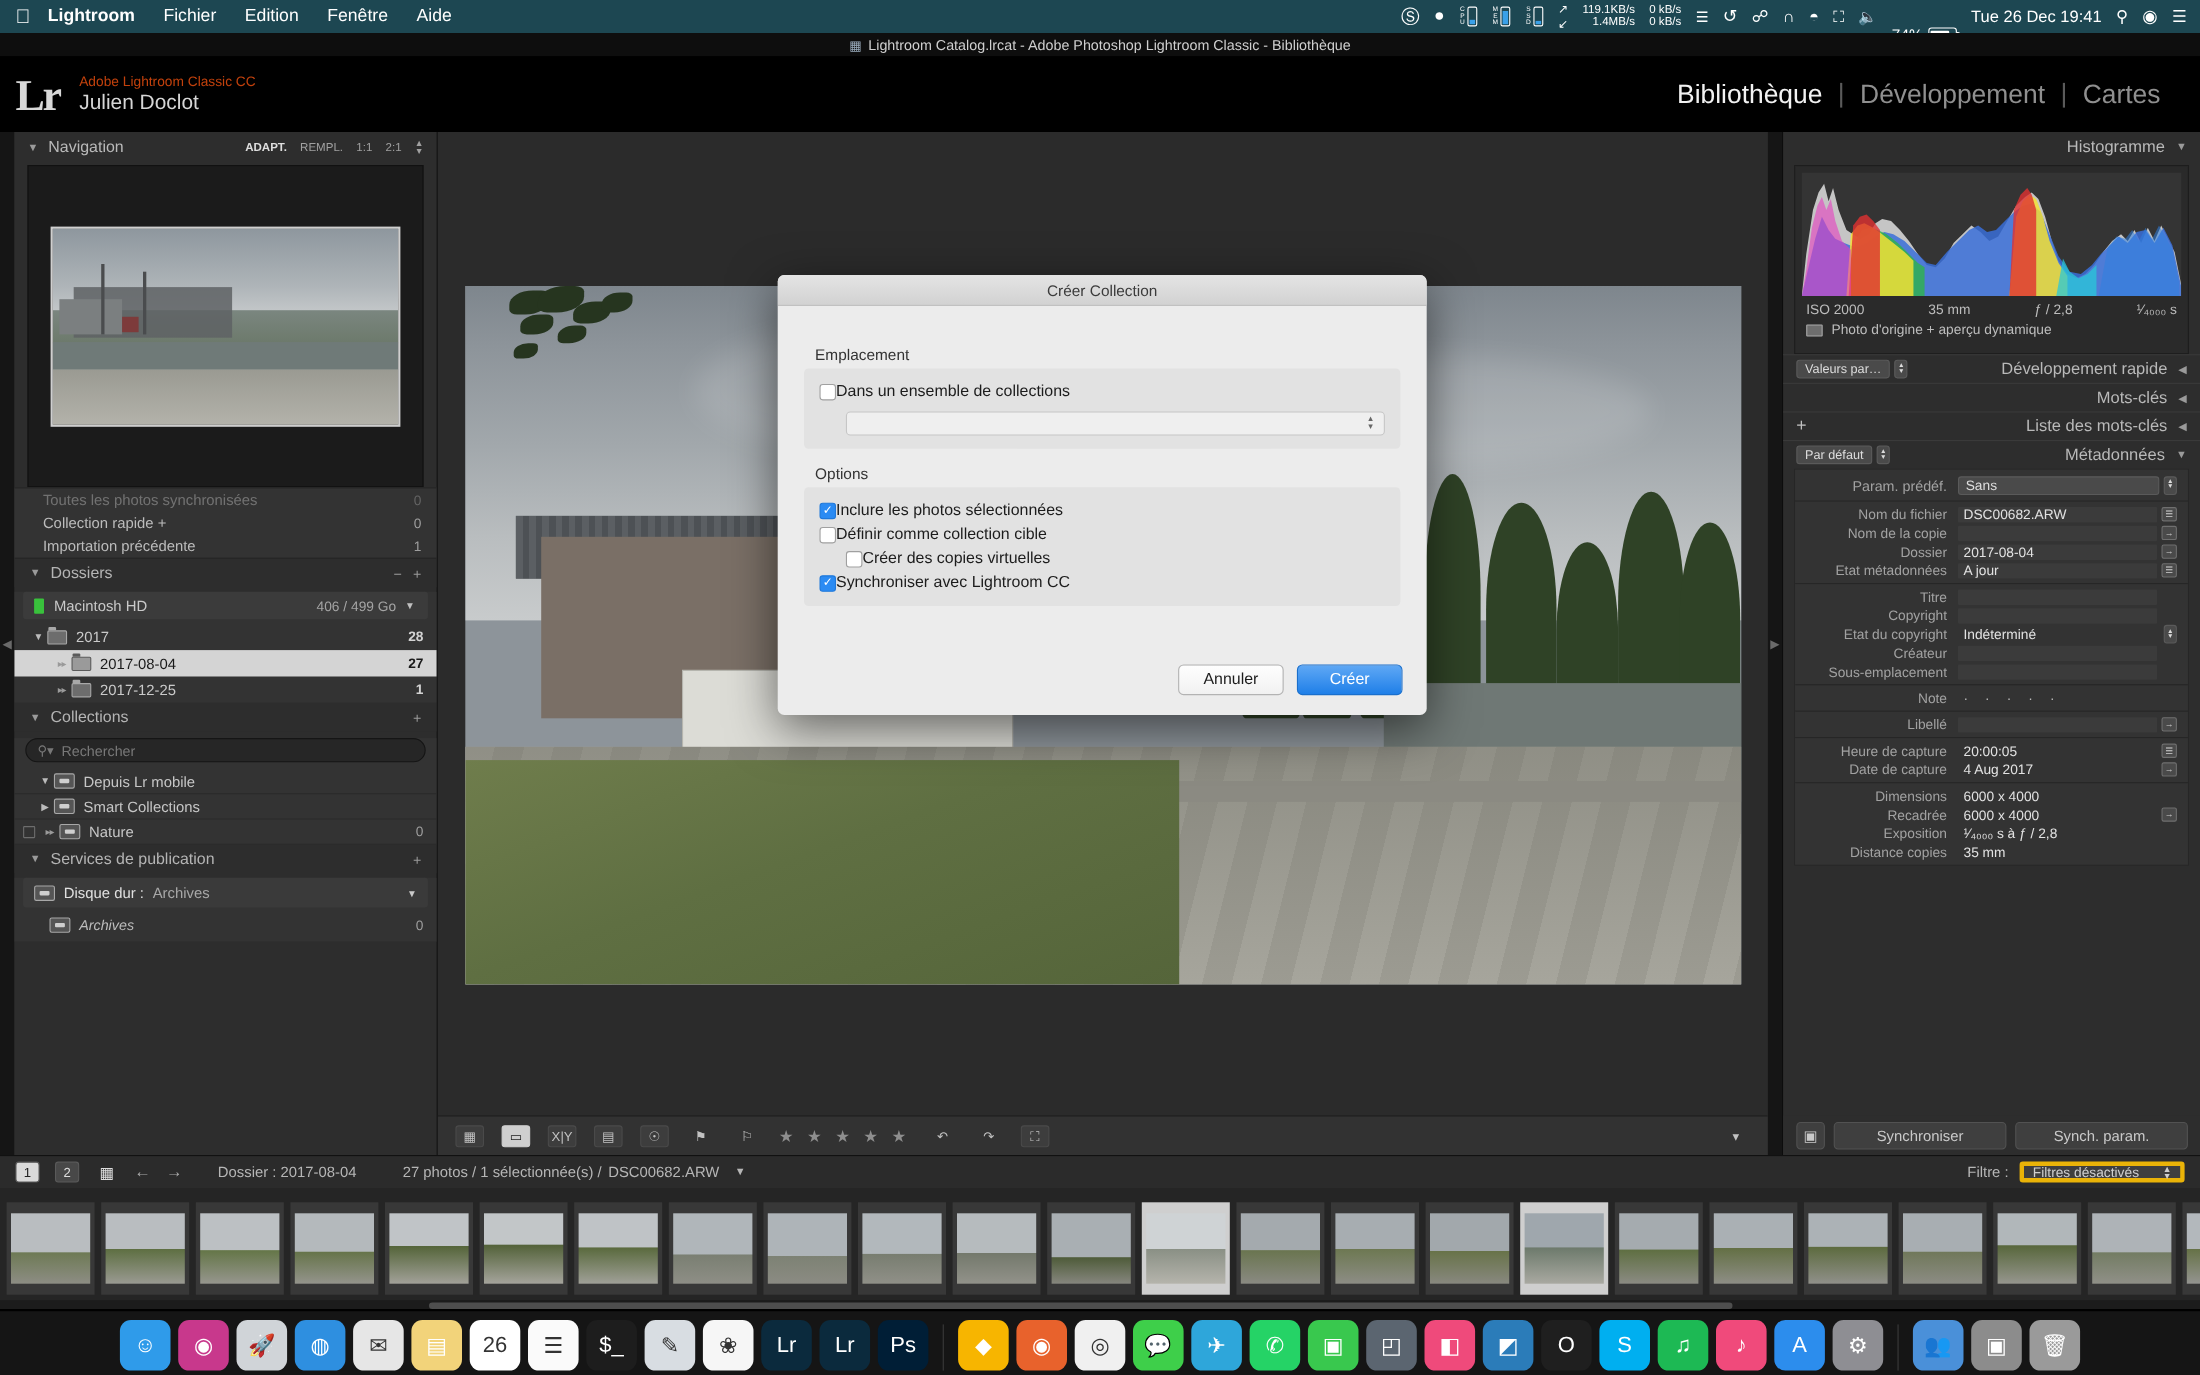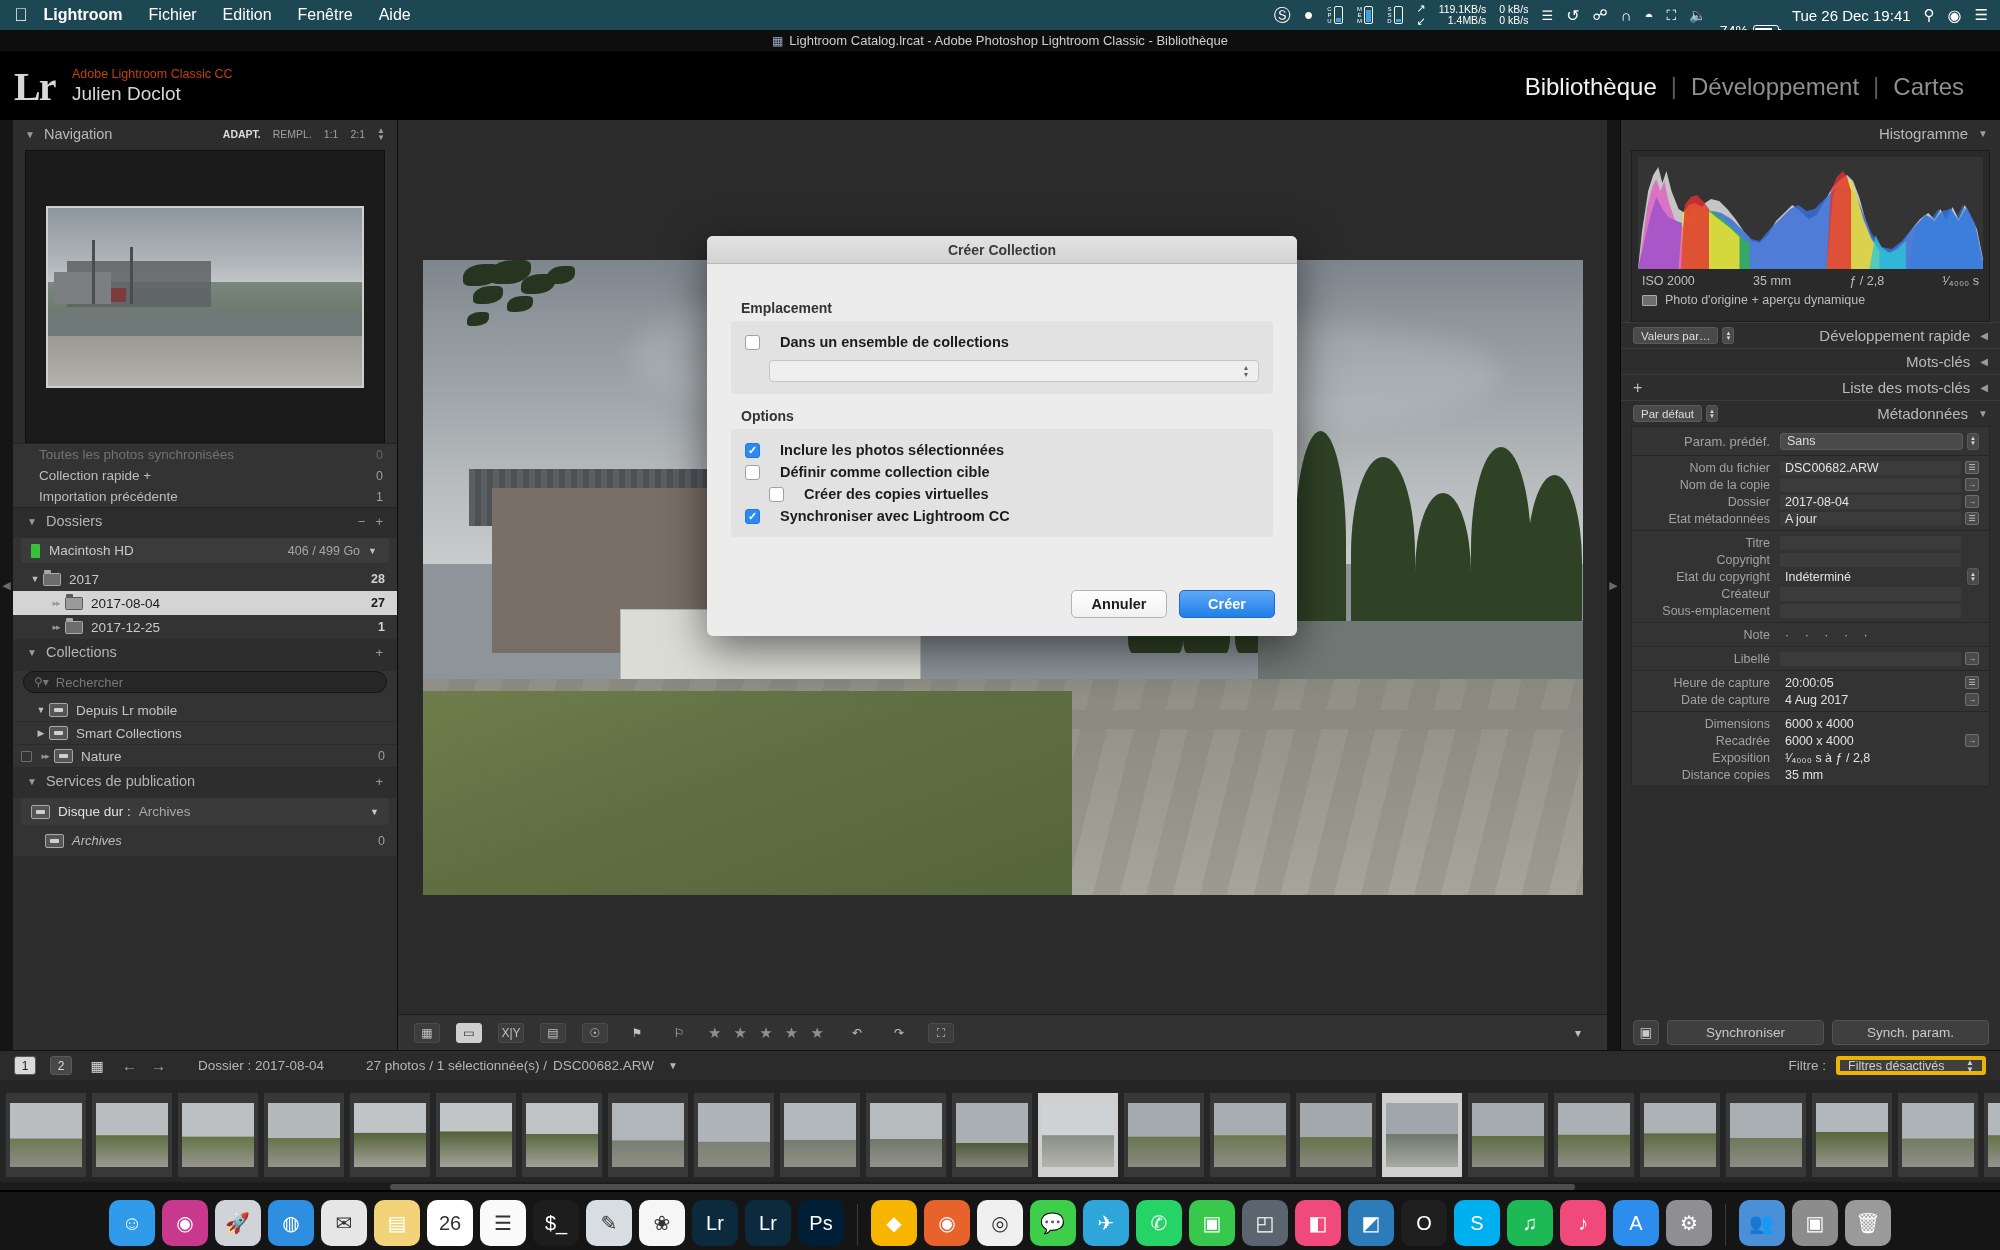--- a/index.html
+++ b/index.html
@@ -202,33 +202,33 @@
     justify-content:center;color:#777;font-size:10px;background:#000;}
 
   
   #dock{position:absolute;left:0;top:1192px;width:2000px;height:58px;background:#151515;
     display:flex;align-items:flex-end;justify-content:center;gap:7px;padding-bottom:4px;}
   .dicon{width:46px;height:46px;border-radius:10px;display:flex;align-items:center;justify-content:center;
     font-size:20px;color:#fff;position:relative;}
   .dsep{width:1px;height:42px;background:#3a3a3a;margin:0 6px;}
 
   
-  #overlay{position:absolute;left:0;top:22px;width:1980px;height:1162px;background:transparent;font-weight:bold;}
+  #overlay{position:absolute;left:0;top:36px;width:1980px;height:1162px;background:transparent;}
   #dialog{position:absolute;left:707px;top:184px;width:590px;height:400px;background:#ececec;
     border-radius:6px;box-shadow:0 12px 44px rgba(0,0,0,.55);overflow:hidden;}
   #dlgtitle{height:28px;background:linear-gradient(#e4e4e4,#d2d2d2);border-bottom:1px solid #b6b6b6;
     display:flex;align-items:center;justify-content:center;font-size:14px;color:#3b3b3b;}
   #dlgbody{padding:22px 24px 0;color:#222;font-size:14.5px;}
   .namerow{display:flex;align-items:center;gap:8px;}
   .namerow .lb{font-size:15px;color:#1c1c1c;}
   .nameinput{flex:1;height:24px;background:#fff;border:1px solid #a9a9a9;border-radius:3px;
     padding:0 7px;display:flex;align-items:center;font-size:14.5px;color:#111;}
   .seclabel{font-size:14px;color:#333;margin:14px 0 5px 10px;}
   .secbox{background:#e2e2e2;border-radius:4px;padding:10px 14px;}
-  .ckrow{display:flex;align-items:center;gap:20px;height:22px;font-size:14.5px;color:#1c1c1c;}
+  .ckrow{display:flex;align-items:center;gap:0;height:22px;font-size:14.5px;color:#1c1c1c;}
   .ckrow.ind{padding-left:24px;}
   .ck{width:15px;height:15px;border:1px solid #a0a0a0;border-radius:3px;background:#fff;flex:0 0 auto;
     display:flex;align-items:center;justify-content:center;}
   .ck.on{background:#2b8bf3;border-color:#1f78da;color:#fff;font-size:11px;line-height:1;}
   .setsel{margin:7px 0 2px 24px;height:22px;background:#efefef;border:1px solid #c6c6c6;border-radius:4px;
     display:flex;align-items:center;padding:0 6px;justify-content:flex-end;}
   .stepicon{width:12px;height:16px;display:flex;flex-direction:column;align-items:center;justify-content:center;
     font-size:7px;color:#666;line-height:7px;}
   #dlgbtns{position:absolute;right:22px;bottom:18px;display:flex;gap:12px;}
   .dbtn{height:28px;min-width:96px;border-radius:5px;display:flex;align-items:center;justify-content:center;

